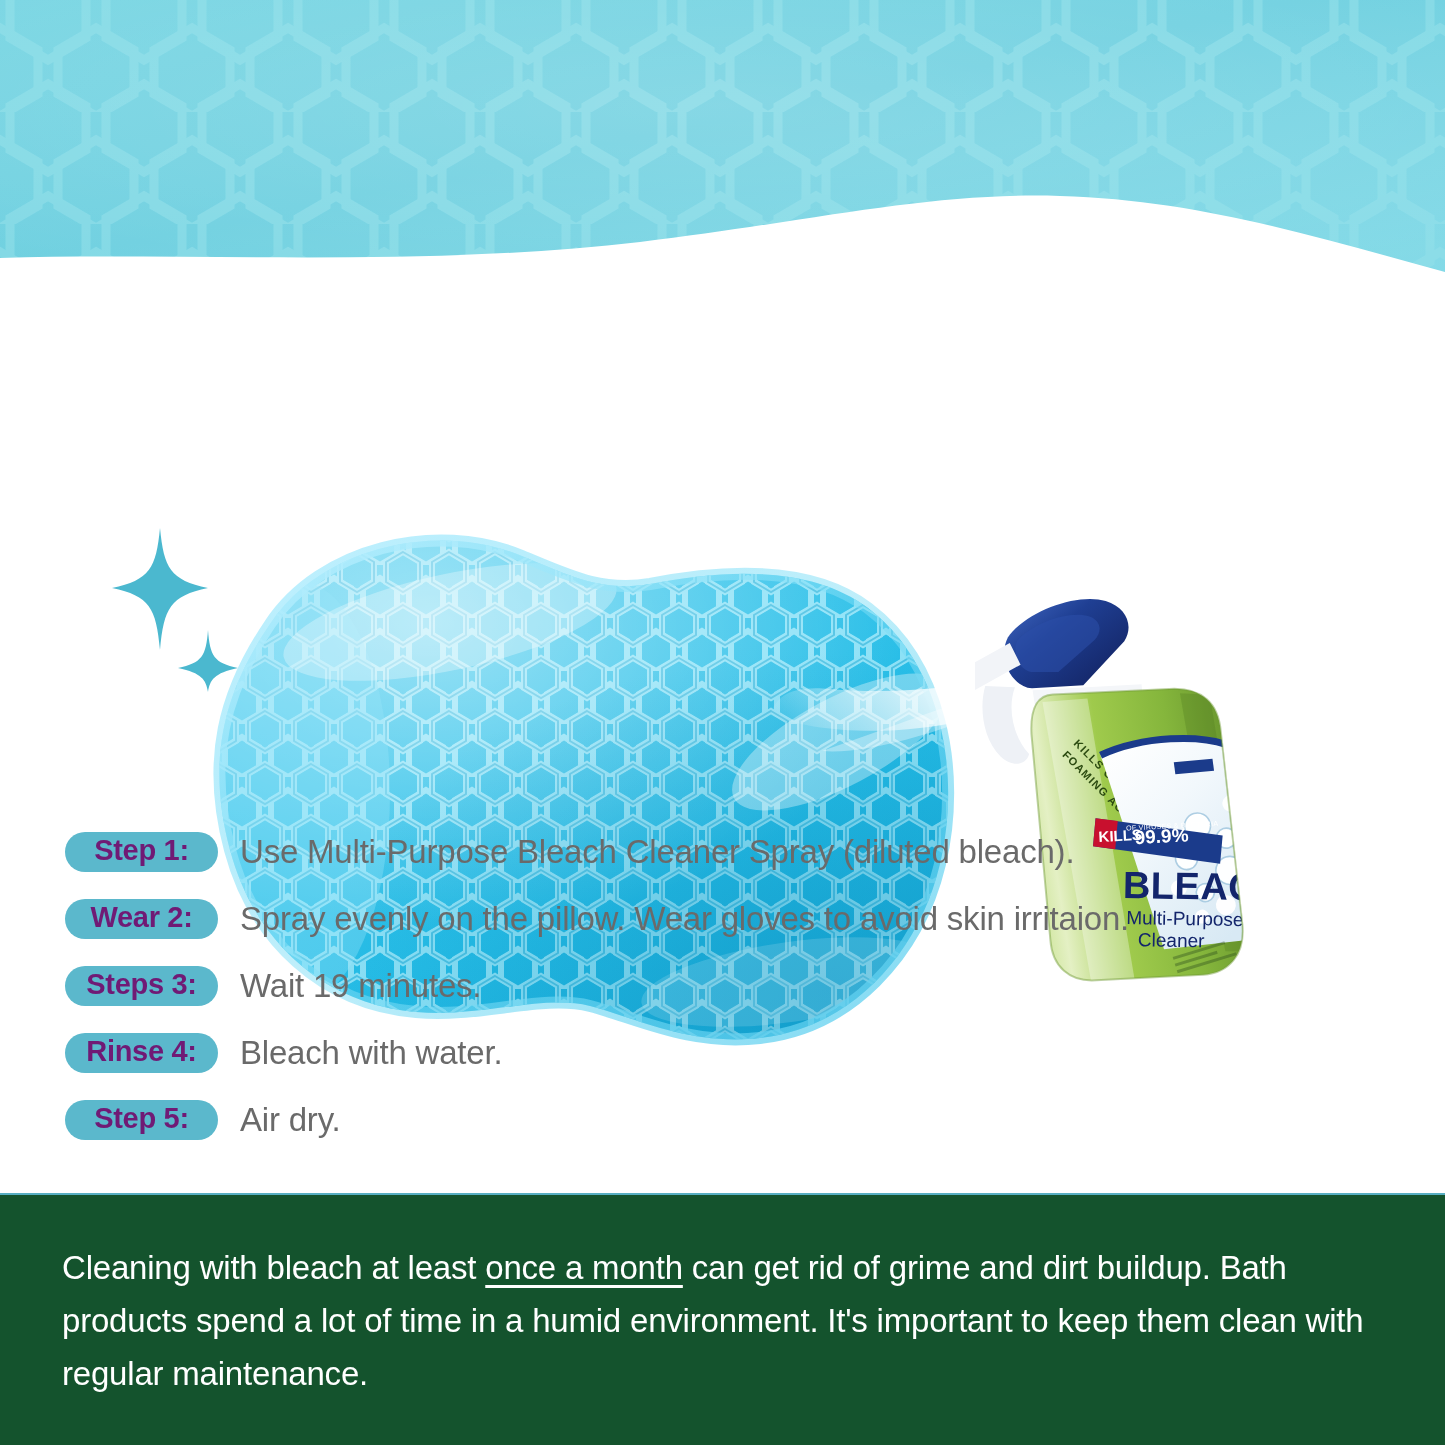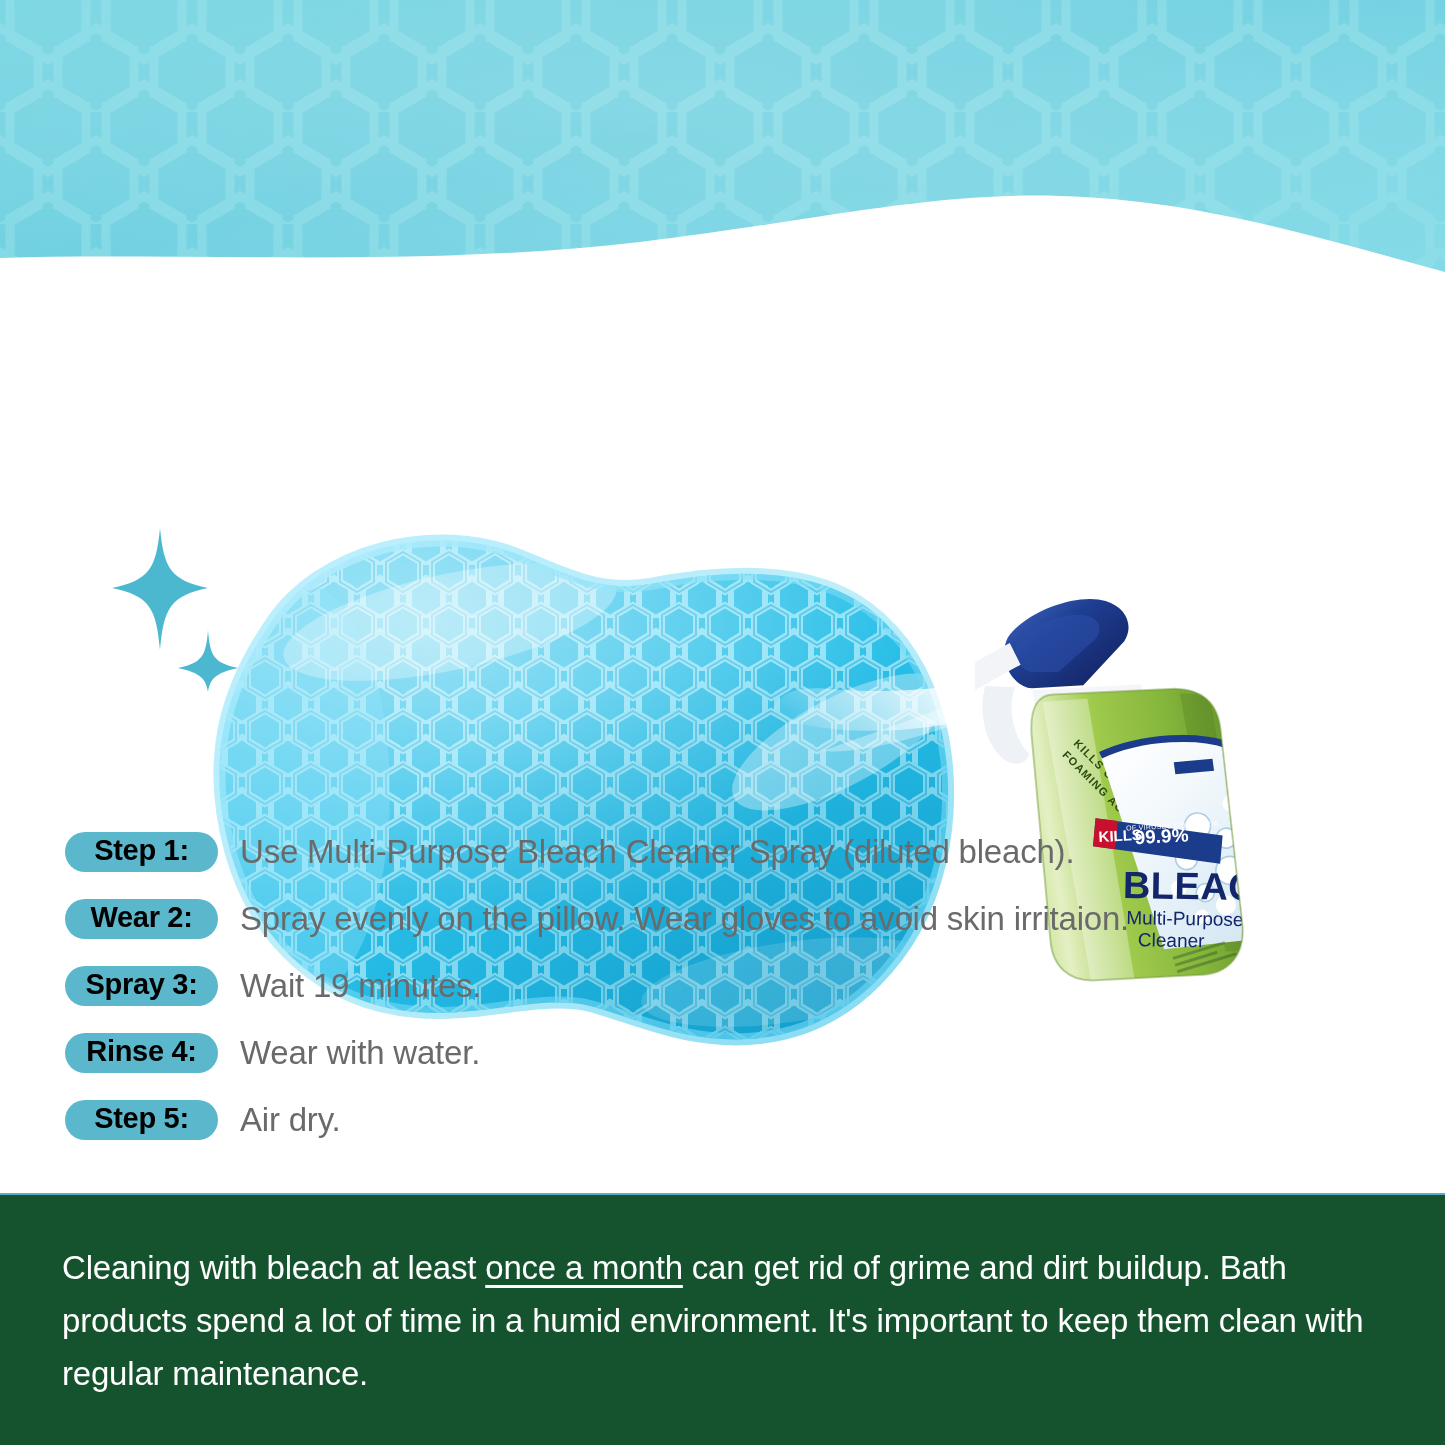--- a/index.html
+++ b/index.html
@@ -102,21 +102,21 @@
     width: 153px;
     height: 40px;
     background: #5bb8cc;
     border-radius: 20px;
     display: flex;
     align-items: center;
     justify-content: center;
     font-family: "Liberation Sans", sans-serif;
     font-size: 29px;
     font-weight: bold;
-    color: #000000;
+    color: #701a75;
     letter-spacing: -0.3px;
     box-sizing: border-box;
     padding-bottom: 2px;
   }
   .step-text {
     position: absolute;
     left: 240px;
     font-family: Liberation Sans, sans-serif;
     font-size: 33px;
     color: #6a6a6a;
@@ -397,27 +397,27 @@
       <div class="step-badge">Step 1:</div>
       <div class="step-text">Use Multi-Purpose Bleach Cleaner Spray (diluted bleach).</div>
     </div>
 
     <div class="step-row">
       <div class="step-badge">Wear 2:</div>
       <div class="step-text">Spray evenly on the pillow. Wear gloves to avoid skin irritaion.</div>
     </div>
 
     <div class="step-row">
-      <div class="step-badge">Spray 3:</div>
+      <div class="step-badge">Steps 3:</div>
       <div class="step-text">Wait 19 minutes.</div>
     </div>
 
     <div class="step-row">
       <div class="step-badge">Rinse 4:</div>
-      <div class="step-text">Wear with water.</div>
+      <div class="step-text">Bleach with water.</div>
     </div>
 
     <div class="step-row">
       <div class="step-badge">Step 5:</div>
       <div class="step-text">Air dry.</div>
     </div>
 
   </div>
 
   <div class="footer">

